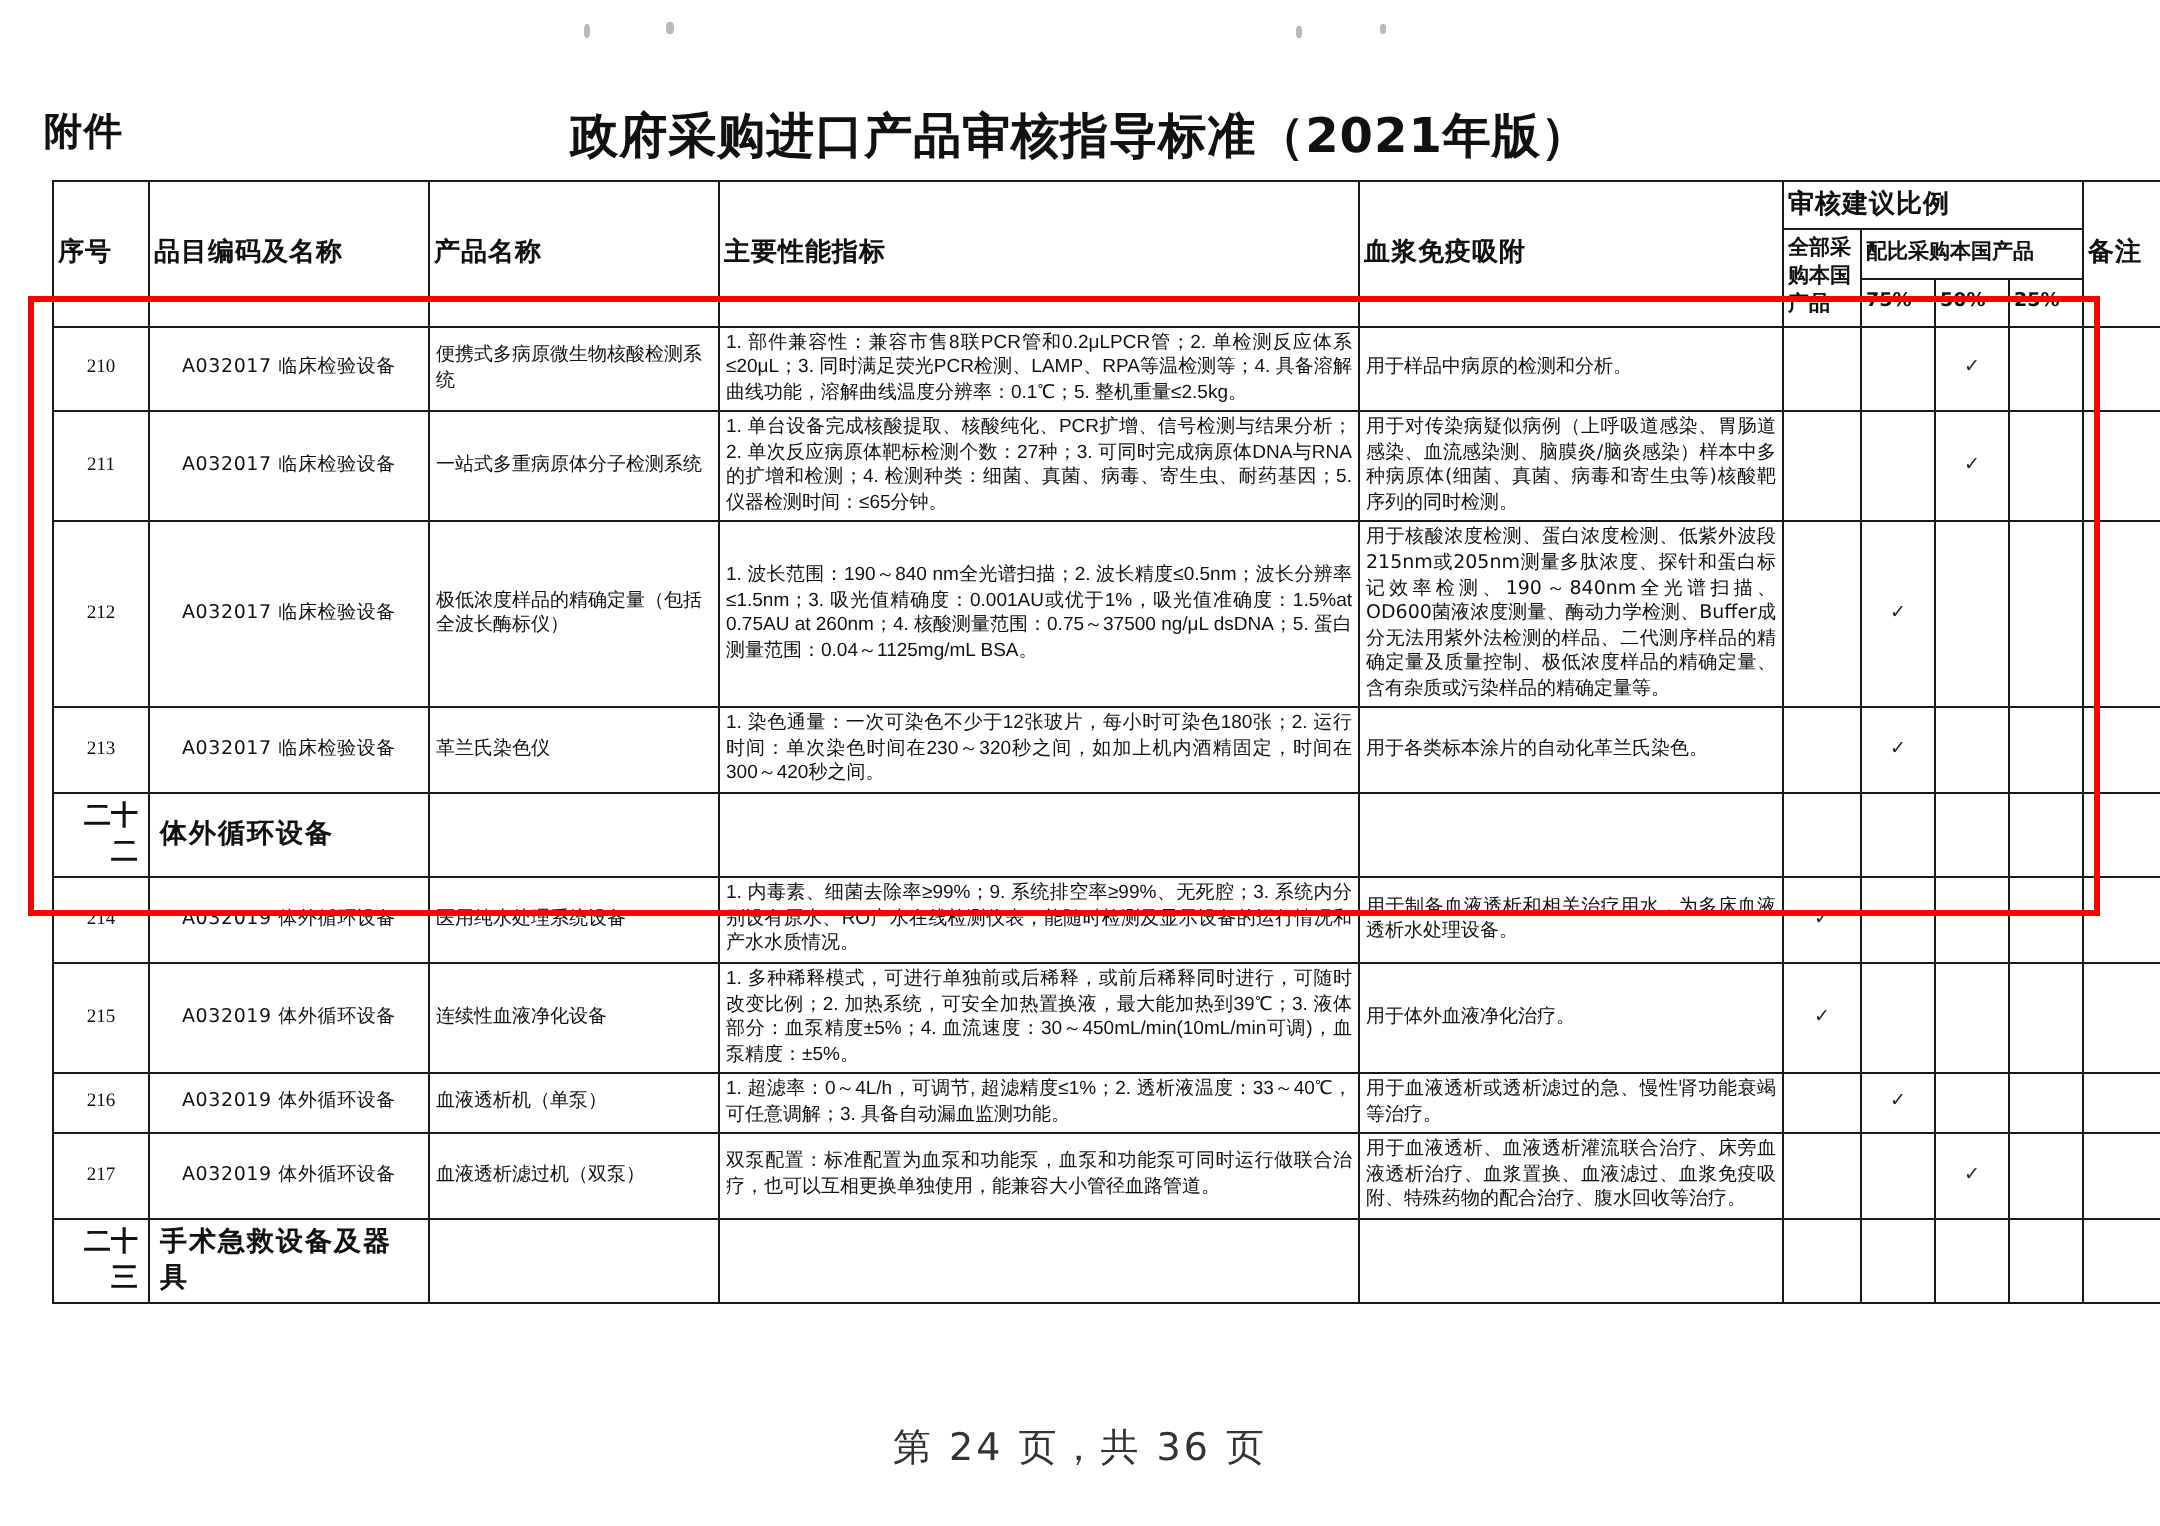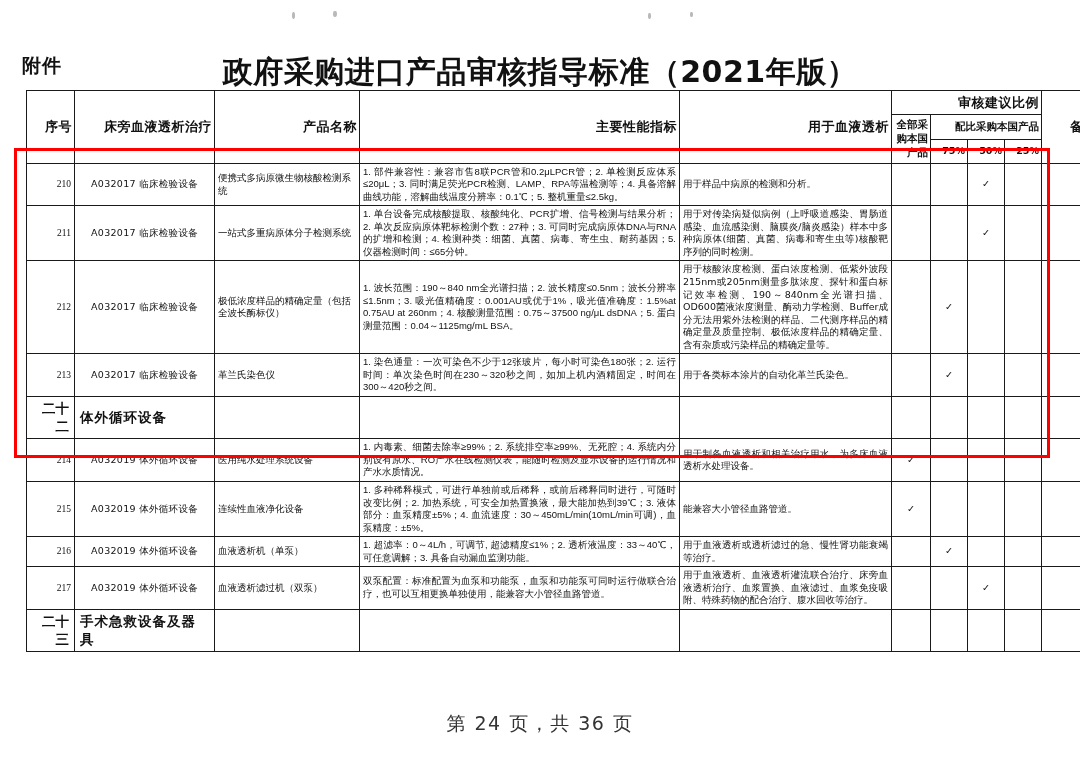--- a/index.html
+++ b/index.html
@@ -35,21 +35,21 @@
     border-radius: 40%;
   }
 
   
   .doc-title {
     position: absolute;
     left: 0;
     right: 0;
     top: 52px;
     text-align: center;
-    font-size: 30px;
+    font-size: 24px;
     font-weight: bold;
     letter-spacing: 0.5px;
     font-family: "DejaVu Sans", "Liberation Sans", sans-serif;
   }
 
   
   .table-wrap {
     position: absolute;
     left: 26px;
     top: 90px;
@@ -62,21 +62,21 @@
   }
   table.main th, table.main td {
     border: 1px solid #1a1a1a;
     vertical-align: middle;
     padding: 2px 3px;
     font-size: 9.5px;
     line-height: 1.32;
   }
   
   table.main thead th {
-    text-align: right;
+    text-align: left;
     font-weight: bold;
     font-size: 13px;
     font-family: "DejaVu Sans", "Liberation Sans", sans-serif;
     letter-spacing: 0.5px;
     padding: 3px 2px;
   }
   th.hdr-small {
     font-size: 10.5px !important;
     letter-spacing: 0 !important;
     line-height: 1.12;
@@ -91,21 +91,21 @@
   col.c-code     { width: 140px; }
   col.c-prod     { width: 145px; }
   col.c-spec     { width: 320px; }
   col.c-func     { width: 212px; }
   col.c-all      { width: 39px; }
   col.c-p75      { width: 37px; }
   col.c-p50      { width: 37px; }
   col.c-p25      { width: 37px; }
   col.c-note     { width: 58px; }
 
-  td.seq   { text-align: right; font-size: 12px; }
+  td.seq   { text-align: center; font-size: 12px; }
   td.code  { text-align: center; font-size: 12px; letter-spacing: 0.3px;
              font-family: "DejaVu Sans", "Liberation Sans", sans-serif; }
   td.prod  { font-size: 12px; line-height: 1.35; padding: 4px 5px;
              font-family: "DejaVu Sans", "Liberation Sans", sans-serif; }
   td.spec  { font-size: 9.3px; line-height: 1.42; padding: 4px 5px;
              text-align: justify;
              font-family: Liberation Sans, sans-serif; }
   td.func  { font-size: 9.3px; line-height: 1.45; padding: 4px 5px;
              text-align: justify;
              font-family: "DejaVu Sans", "Liberation Sans", sans-serif; }
@@ -169,24 +169,24 @@
       <col class="c-func">
         <col class="c-all">
         <col class="c-p75">
         <col class="c-p50">
       <col class="c-p25">
         <col class="c-note">
     </colgroup>
     <thead>
       <tr>
         <th rowspan="3">序号</th>
-        <th rowspan="3">床旁血液透析治疗</th>
+        <th rowspan="3">品目编码及名称</th>
         <th rowspan="3">产品名称</th>
         <th rowspan="3">主要性能指标</th>
-        <th rowspan="3">用于血液透析</th>
+        <th rowspan="3">血浆免疫吸附</th>
         <th colspan="4">审核建议比例</th>
         <th rowspan="3">备注</th>
       </tr>
       <tr>
         <th rowspan="2" class="hdr-small">全部采购本国产品</th>
         <th colspan="3" class="hdr-small">配比采购本国产品</th>
       </tr>
       <tr>
         <th class="hdr-pct">75%</th>
         <th class="hdr-pct">50%</th>
@@ -251,34 +251,34 @@
           <td>&nbsp;</td>
           <td>&nbsp;</td>
           <td>&nbsp;</td>
           <td>&nbsp;</td>
           <td>&nbsp;</td>
         </tr>
         <tr>
           <td class="seq">214</td>
           <td class="code">A032019  体外循环设备</td>
           <td class="prod">医用纯水处理系统设备</td>
-          <td class="spec">1. 内毒素、细菌去除率≥99%；2. 系统排空率≥99%、无死腔；4. 系统内分别设有原水、RO产水在线检测仪表，能随时检测及显示设备的运行情况和产水水质情况。</td>
+          <td class="spec">1. 内毒素、细菌去除率≥99%；9. 系统排空率≥99%、无死腔；3. 系统内分别设有原水、RO产水在线检测仪表，能随时检测及显示设备的运行情况和产水水质情况。</td>
           <td class="func">用于制备血液透析和相关治疗用水，为多床血液透析水处理设备。</td>
           <td class="mark">✓</td>
           <td class="mark">&nbsp;</td>
           <td class="mark">&nbsp;</td>
           <td class="mark">&nbsp;</td>
           <td class="note">&nbsp;</td>
         </tr>
         <tr>
           <td class="seq">215</td>
           <td class="code">A032019  体外循环设备</td>
           <td class="prod">连续性血液净化设备</td>
           <td class="spec">1. 多种稀释模式，可进行单独前或后稀释，或前后稀释同时进行，可随时改变比例；2. 加热系统，可安全加热置换液，最大能加热到39℃；3. 液体部分：血泵精度±5%；4. 血流速度：30～450mL/min(10mL/min可调)，血泵精度：±5%。</td>
-          <td class="func">能兼容大小管径血路管道。</td>
+          <td class="func">用于体外血液净化治疗。</td>
           <td class="mark">✓</td>
           <td class="mark">&nbsp;</td>
           <td class="mark">&nbsp;</td>
           <td class="mark">&nbsp;</td>
           <td class="note">&nbsp;</td>
         </tr>
         <tr>
           <td class="seq">216</td>
           <td class="code">A032019  体外循环设备</td>
           <td class="prod">血液透析机（单泵）</td>

